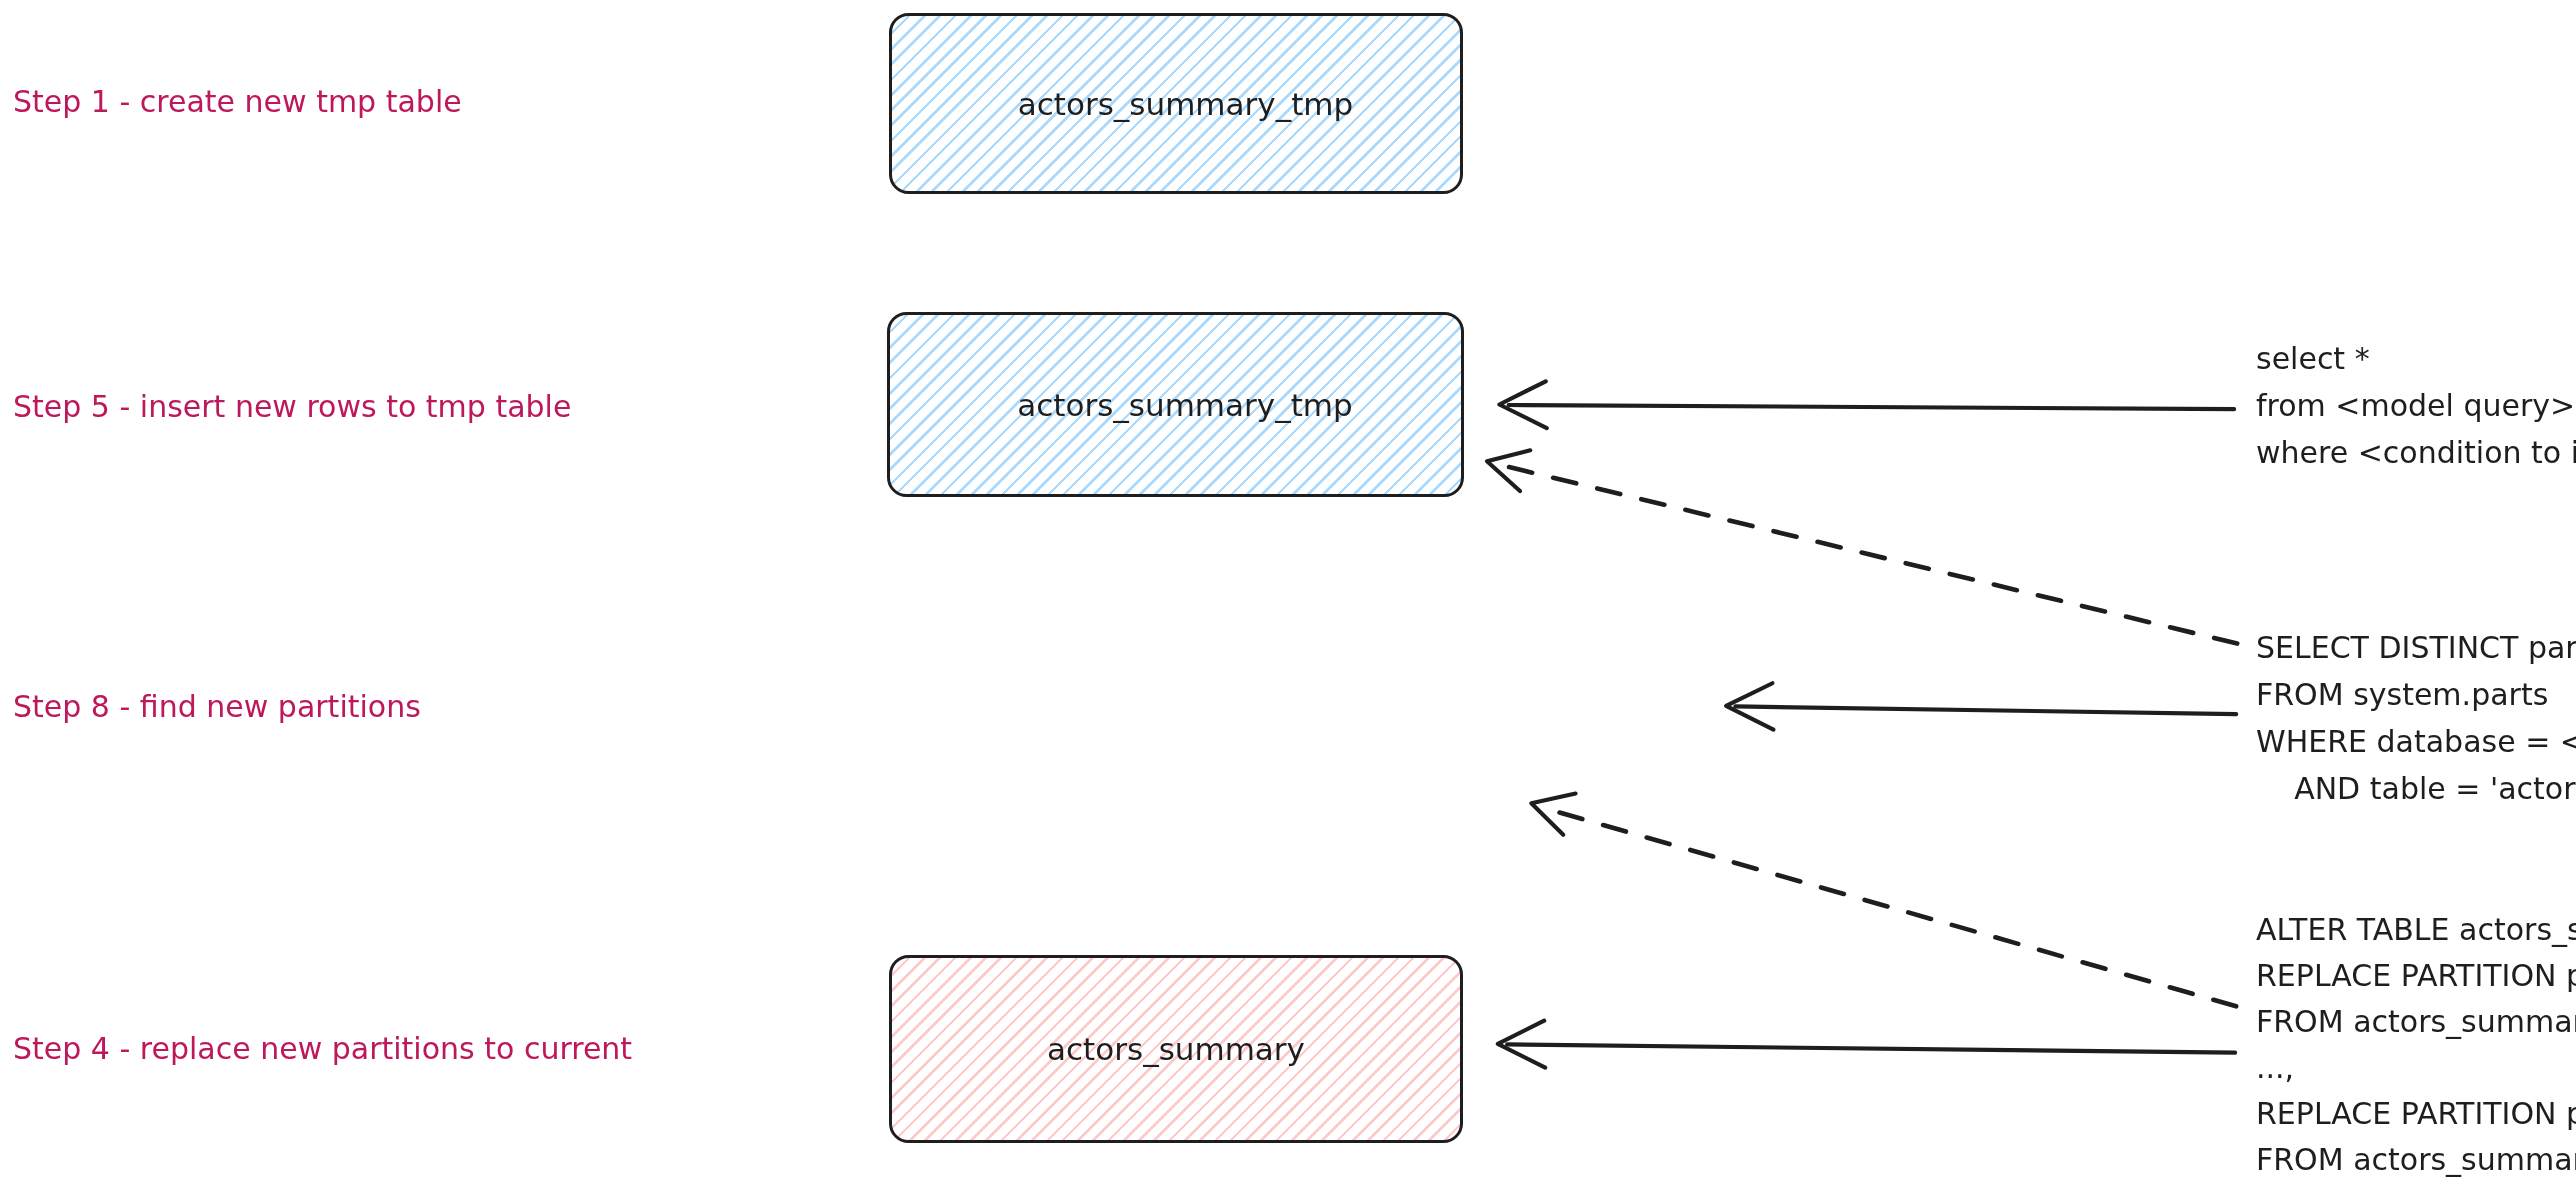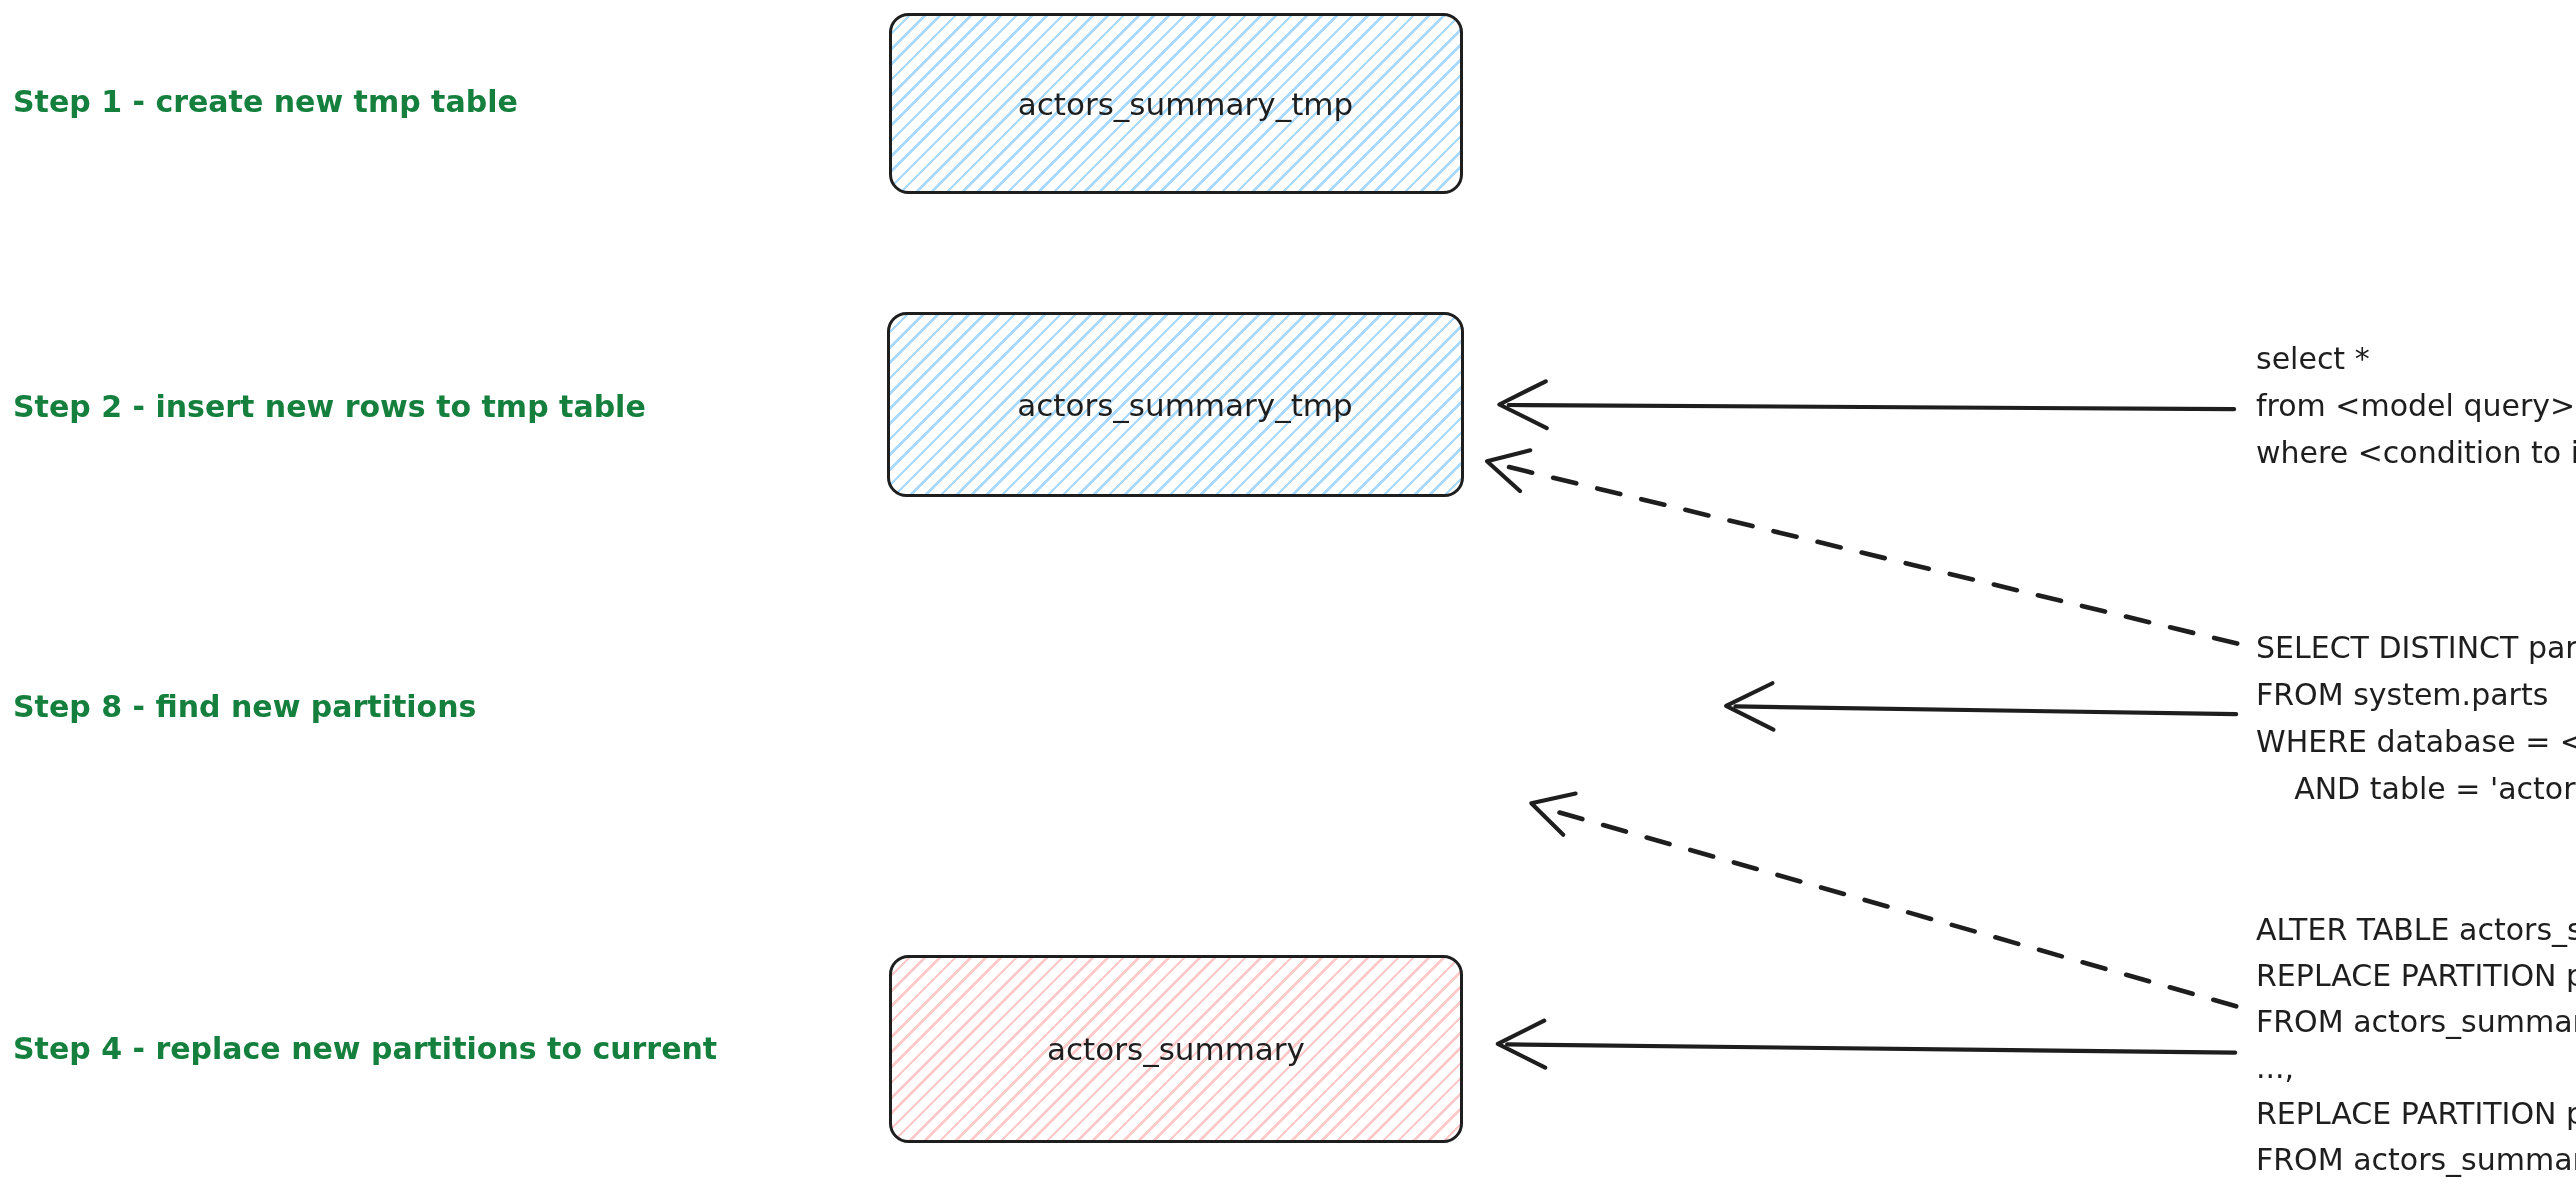--- a/index.html
+++ b/index.html
@@ -11,22 +11,21 @@
     font-family: "DejaVu Sans", sans-serif;
     color: #1e1e1e;
     overflow: hidden;
   }
   .step-label {
     position: absolute;
     left: 13px;
     font-size: 30px;
     line-height: 40px;
     white-space: nowrap;
-    color: #15803d;
-    font-weight: bold;
+    color: #be185d;
   }
   .node-box {
     position: absolute;
     border: 3.1px solid #1e1e1e;
     border-radius: 19.6px;
     display: flex;
     align-items: center;
     justify-content: center;
     box-sizing: border-box;
   }
@@ -62,21 +61,21 @@
   .solid-line { stroke-width: 8px; }
   .dashed-line { stroke-width: 9px; stroke-dasharray: 46 42; }
   .head { stroke-width: 8px; }
 </style>
 </head>
 <body>
 
 <div class="canvas">
 
   <div class="step-label" style="top:82px">Step 1 - create new tmp table</div>
-  <div class="step-label" style="top:387px">Step 2 - insert new rows to tmp table</div>
+  <div class="step-label" style="top:387px">Step 5 - insert new rows to tmp table</div>
   <div class="step-label" style="top:687px">Step 8 - find new partitions</div>
   <div class="step-label" style="top:1029px">Step 4 - replace new partitions to current</div>
 
   <div class="node-box hatch-blue" style="left:889px; top:13px; width:574px; height:181px;">
     <span class="node-label">actors_summary_tmp</span>
   </div>
 
   <div class="node-box hatch-blue" style="left:887px; top:312px; width:577px; height:185px;">
     <span class="node-label">actors_summary_tmp</span>
   </div>

